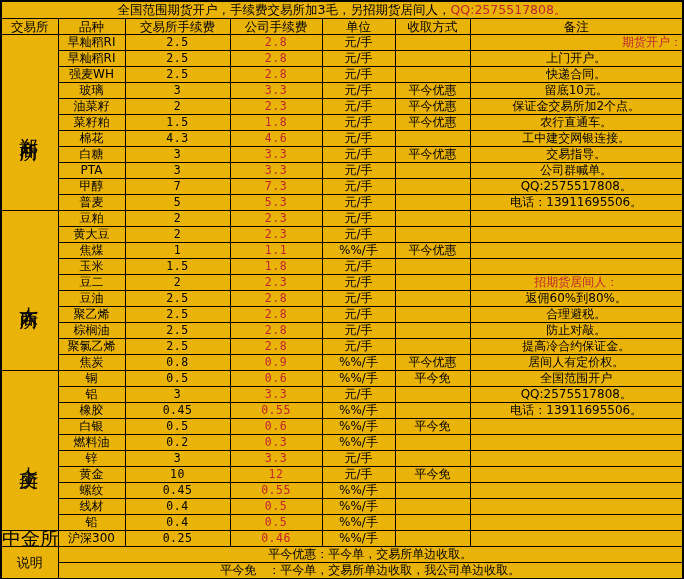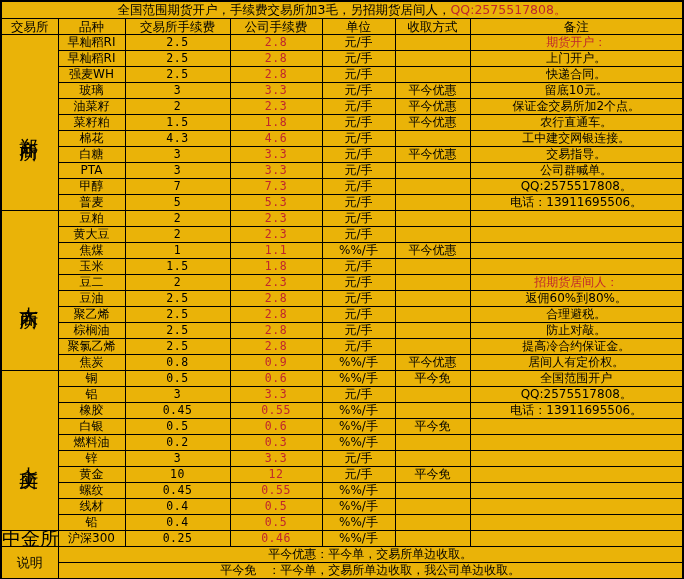--- a/index.html
+++ b/index.html
@@ -75,21 +75,21 @@
       </tr>
     </thead>
     <tbody>
         <tr>
           <td class="exch vertical" rowspan="11"><span class="vtext">郑商所</span></td>
           <td>早籼稻RI</td>
           <td class="num">2.5</td>
           <td class="num" style="color: rgb(192, 38, 45);">2.8</td>
           <td>元/手</td>
           <td></td>
-          <td class="remark" style="color: rgb(192, 38, 45);">期货开户：</td>
+          <td class="remark" style="color: rgb(192, 38, 45); text-align: right;">期货开户：</td>
         </tr>
         <tr>
           <td>早籼稻RI</td>
           <td class="num">2.5</td>
           <td class="num" style="color: rgb(192, 38, 45);">2.8</td>
           <td>元/手</td>
           <td></td>
           <td class="remark">上门开户。</td>
         </tr>
         <tr>

